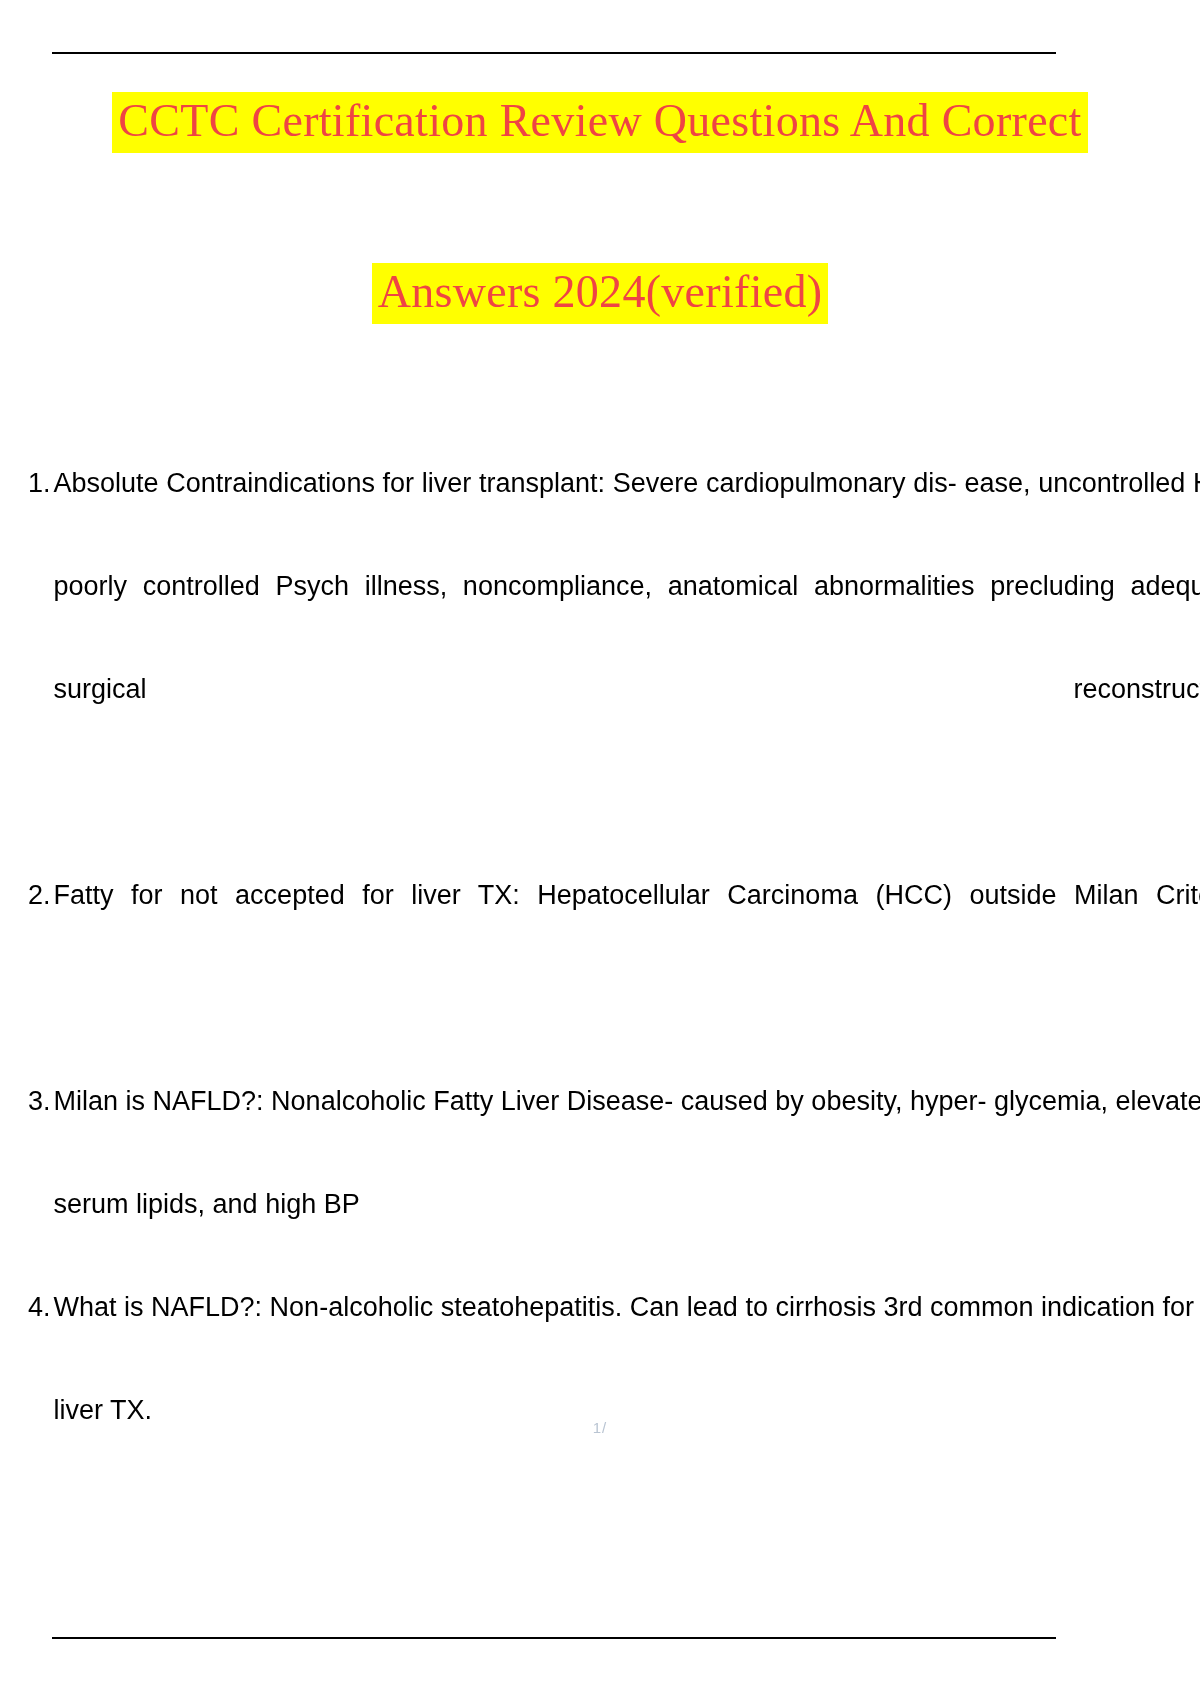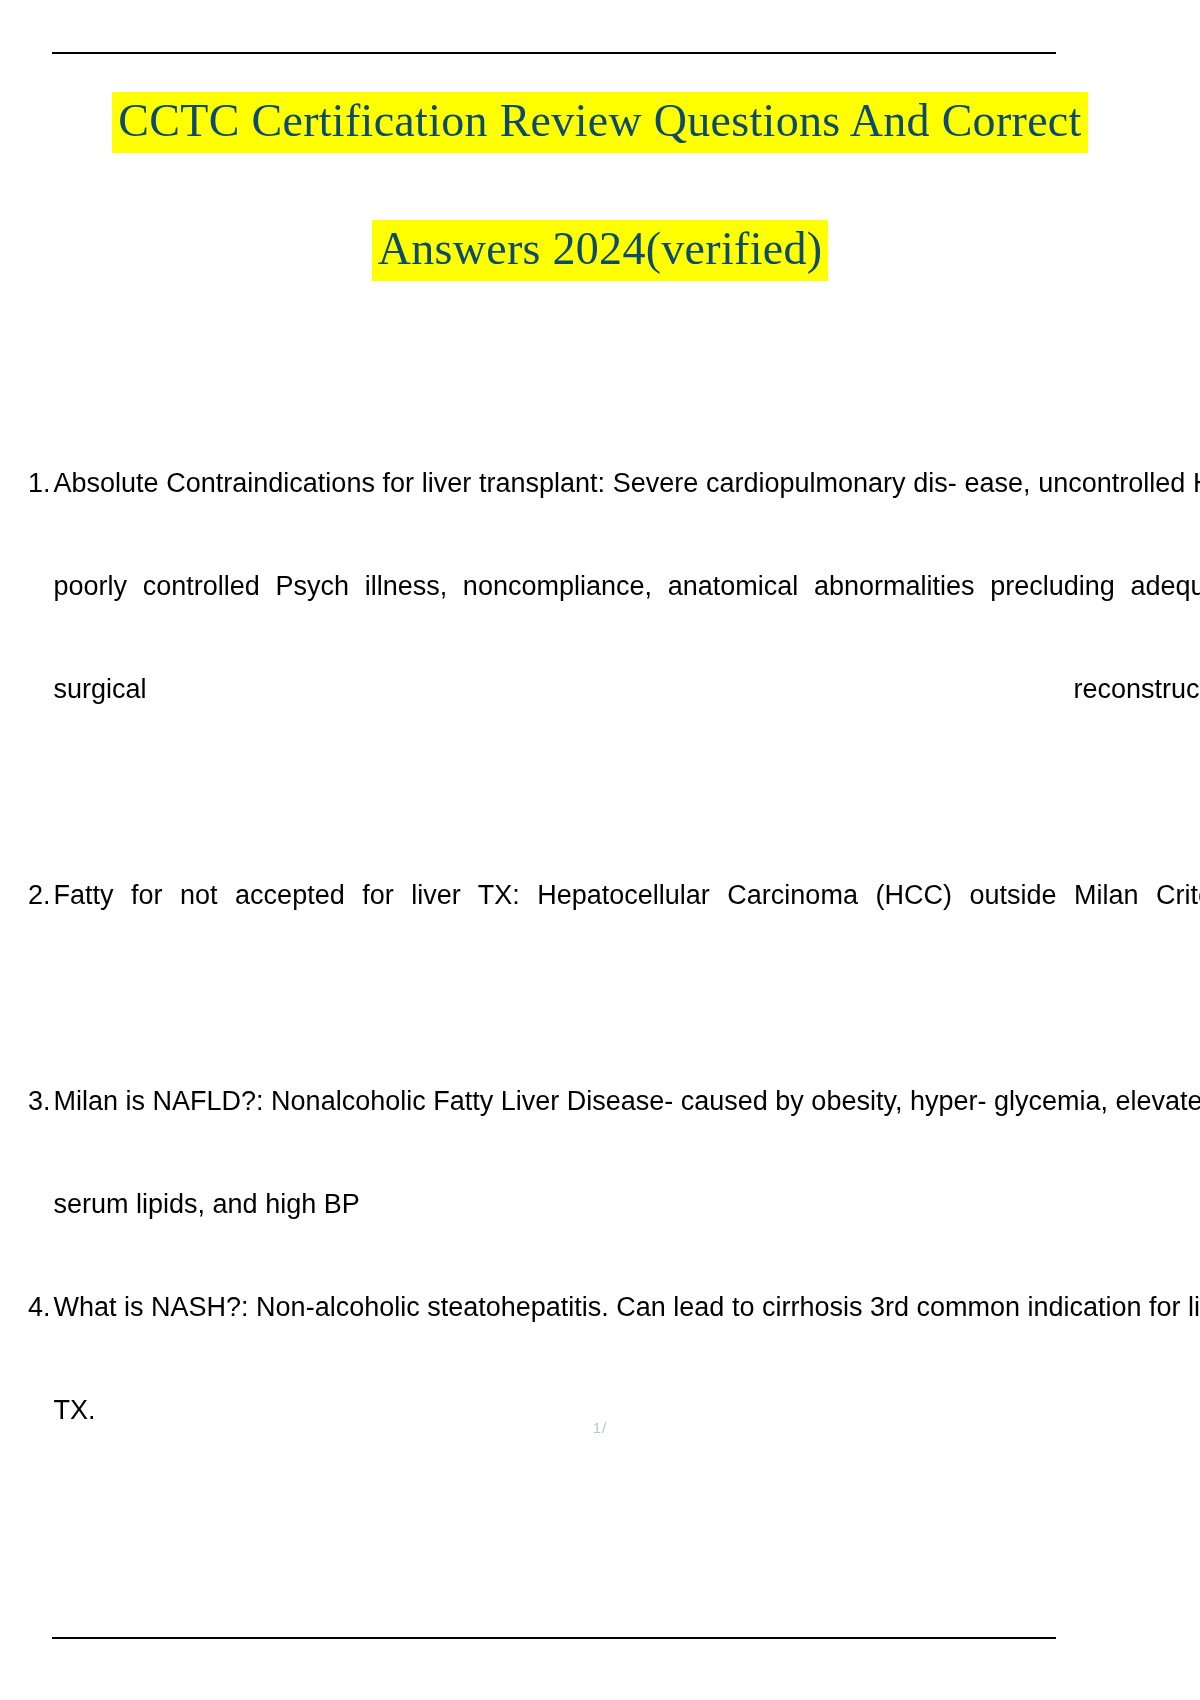--- a/index.html
+++ b/index.html
@@ -37,30 +37,30 @@
     top: 92px;
     left: 0;
     width: 1200px;
     text-align: center;
   }
   .title-line {
     font-family: "Liberation Serif", serif;
     font-size: 46px;
     line-height: 1.15;
     letter-spacing: 0.3px;
-    color: #0c4a6e;
+    color: #ef4444;
     white-space: nowrap;
   }
   .hl {
     background: #ffff00;
     padding: 3px 6px 5px 6px;
     display: inline-block;
   }
   .title-line-2 {
-    margin-top: 67px;
+    margin-top: 110px;
   }
 
   
   .body-block {
     position: absolute;
     top: 432px;
     left: 28px;
     width: 1215px;
   }
   .qa-item {
@@ -153,21 +153,21 @@
       <span class="qa-num">3.</span>
       <div class="qa-text nowrapline">
         <span class="lead">Milan is NAFLD?:</span>
         <span class="ans">Nonalcoholic Fatty Liver Disease- caused by obesity, hyper- glycemia, elevated serum lipids, and high BP</span>
       </div>
     </div>
 
     <div class="qa-item">
       <span class="qa-num">4.</span>
       <div class="qa-text nowrapline">
-        <span class="lead">What is NASH?:</span>
+        <span class="lead">What is NAFLD?:</span>
         <span class="ans">Non-alcoholic steatohepatitis. Can lead to cirrhosis 3rd common indication for liver TX.</span>
       </div>
     </div>
 
   </div>
 
   <div class="page-marker">1/</div>
 
   <div class="rule rule-bottom"></div>
 

